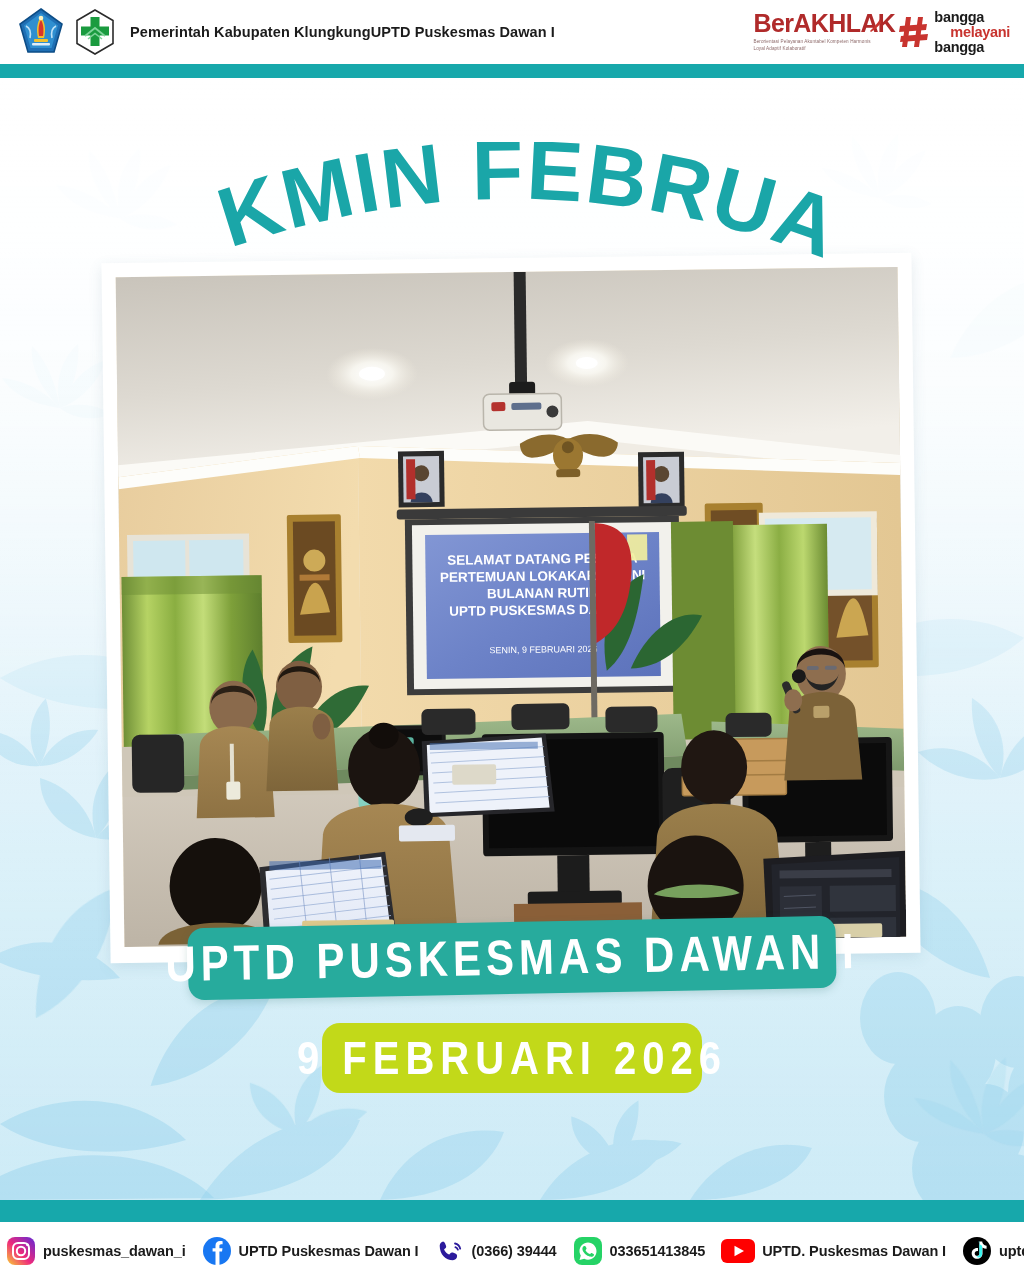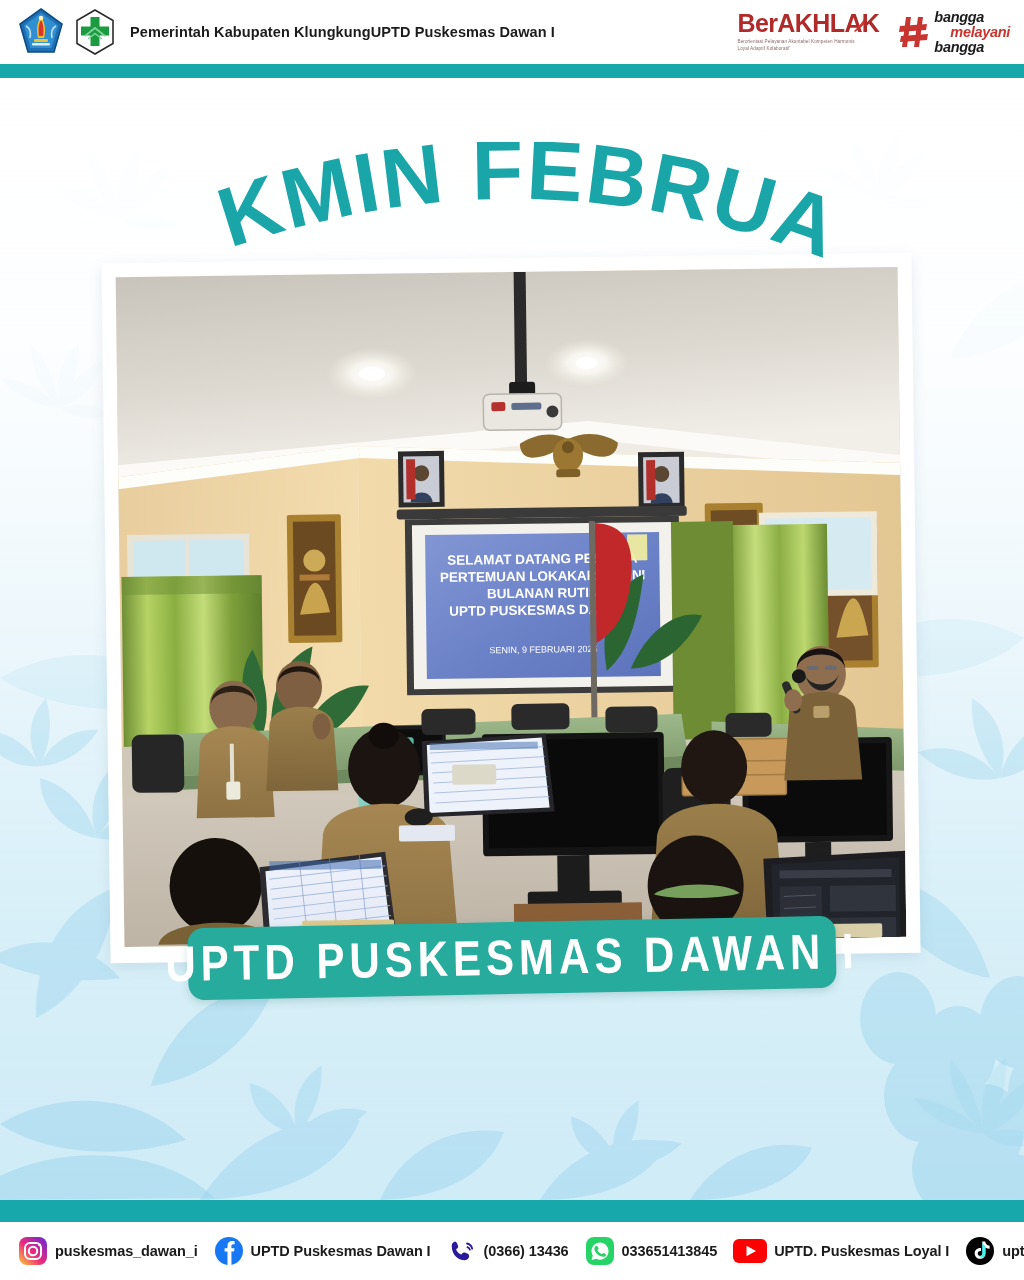--- a/index.html
+++ b/index.html
@@ -38,40 +38,40 @@
     display:flex; flex-direction:row; justify-content:center;
     line-height:1.28;
   }
   .header-titles div {
     font-size:14.5px; font-weight:bold; color:#1b1b1b;
     letter-spacing:.1px; white-space:nowrap;
   }
 
   .header-right {
     position:absolute; right:14px; top:10px;
-    display:flex; align-items:center; gap:20px;
+    display:flex; align-items:center; gap:4px;
   }
   .berakhlak { display:flex; flex-direction:column; align-items:flex-start; }
   .berakhlak-word {
     position:relative;
     font-size:25px; font-weight:bold; color:#b02a2a;
     letter-spacing:-.6px; line-height:1;
     font-family:"Liberation Sans", sans-serif;
   }
   .berakhlak-tick {
     position:absolute; right:-12px; top:-5px;
     width:13px; height:15px;
   }
   .berakhlak-sub {
     margin-top:3px;
     font-size:4.6px; color:#8d6a6a; line-height:1.5;
     letter-spacing:.1px; max-width:124px;
   }
   .bangga {
-    display:flex; align-items:center; gap:5px;font-style:italic;
+    display:flex; align-items:center; gap:5px;
   }
   .bangga-mark { width:30px; height:34px; }
   .bangga-words { line-height:1.02; }
   .bangga-words span {
     display:block; font-size:14.5px; font-weight:bold;
     letter-spacing:-.3px;
   }
   .bw1 { color:#1b1b1b; }
   .bw2 { color:#c8342f;margin-left:16px; }
   .bw3 { color:#1b1b1b; }
@@ -178,21 +178,21 @@
     position:absolute; left:0; top:1200px;
     width:1024px; height:22px;
     background:#17a8ab;
     z-index:40;
   }
   .footer {
     position:absolute; left:0; top:1222px;
     width:1024px; height:58px;
     background:#ffffff;
     display:flex; align-items:center;
-    padding-left:18px;
+    padding-left:6px;
     gap:0px;
     z-index:40;
   }
   .social {
     display:flex; align-items:center; gap:7px;
     margin-right:16px;
     white-space:nowrap;
   }
   .social-label {
     font-size:14.5px; font-weight:bold; color:#1b1b1b;
@@ -626,20 +626,23 @@
 
         <rect x="0" y="0" width="782" height="670" fill="none"></rect>
       </svg>
     </div>
   </div>
 
   <div class="banner">
     <span class="banner-text">UPTD PUSKESMAS DAWAN I</span>
   </div>
 
+  <div class="date-badge">
+    <span class="date-text">9 FEBRUARI 2026</span>
+  </div>
 
   <div class="header">
     <div class="header-left">
 
       <svg class="logo-klungkung" viewBox="0 0 46 48">
         <path d="M23 1 L44 16 L36 44 H10 L2 16 Z" fill="#1f6fb4" stroke="#0d4d86" stroke-width="1.6"></path>
         <path d="M23 5 L40 17.5 L33.5 40 H12.5 L6 17.5 Z" fill="#2f8fd0"></path>
         <path d="M23 9 C27 14 28 22 26 30 H20 C18 22 19 14 23 9 Z" fill="#f2c22e"></path>
         <path d="M23 12 C25.5 16 26 22 25 28 H21 C20 22 20.5 16 23 12 Z" fill="#d9352c"></path>
         <circle cx="23" cy="10" r="2.3" fill="#fff3c4"></circle>
@@ -715,38 +718,38 @@
       </svg>
       <span class="social-label">UPTD Puskesmas Dawan I</span>
     </div>
 
     <div class="social">
       <svg width="30" height="30" viewBox="0 0 30 30">
         <path d="M8.5 5.5c1.2 0 2 .6 2.5 1.8l1 2.4c.4 1 .2 1.8-.6 2.5l-1 .9c-.3.3-.3.6-.1 1 .9 1.8 2.4 3.3 4.2 4.2.4.2.7.2 1-.1l.9-1c.7-.8 1.5-1 2.5-.6l2.4 1c1.2.5 1.8 1.3 1.8 2.5 0 2.3-1.9 4.2-4.2 4.2C11.6 24.3 5.7 18.4 5.7 9.7c0-2.3 1.9-4.2 4.2-4.2z" fill="#2b1a9c" transform="translate(-1,0)"></path>
         <path d="M20 7.5c2.6.6 4.6 2.6 5.2 5.2" stroke="#2b1a9c" stroke-width="1.8" fill="none" stroke-linecap="round"></path>
         <path d="M20.4 11.2c1.2.4 2.1 1.3 2.5 2.5" stroke="#2b1a9c" stroke-width="1.8" fill="none" stroke-linecap="round"></path>
       </svg>
-      <span class="social-label">(0366) 13436</span>
+      <span class="social-label">(0366) 39444</span>
     </div>
 
     <div class="social">
       <svg width="30" height="30" viewBox="0 0 30 30">
         <rect x="1" y="1" width="28" height="28" rx="8" fill="#25d366"></rect>
         <path d="M15 6.5c-4.7 0-8.5 3.8-8.5 8.5 0 1.6.5 3.1 1.3 4.4L6.5 24l4.8-1.2c1.2.6 2.4.9 3.7.9 4.7 0 8.5-3.8 8.5-8.5S19.7 6.5 15 6.5z" fill="#fff"></path>
         <path d="M12.3 10.6c-.2-.5-.4-.5-.6-.5h-.5c-.2 0-.5.1-.8.4-.3.3-1 1-1 2.4s1 2.8 1.2 3c.1.2 2 3.1 4.9 4.2 2.4.9 2.9.7 3.4.7s1.7-.7 1.9-1.3c.2-.7.2-1.2.2-1.3-.1-.1-.3-.2-.5-.3l-1.8-.9c-.3-.1-.5-.2-.7.1l-.7.9c-.1.2-.3.2-.6.1-.3-.1-1.3-.5-2.4-1.5-.9-.8-1.5-1.8-1.7-2.1-.1-.3 0-.4.1-.6l.5-.6c.1-.2.2-.3.3-.5.1-.2 0-.4 0-.5l-.9-2z" fill="#25d366"></path>
       </svg>
       <span class="social-label">033651413845</span>
     </div>
 
     <div class="social">
       <svg width="34" height="24" viewBox="0 0 34 24">
         <rect x="0" y="0" width="34" height="24" rx="6" fill="#ff0000"></rect>
         <path d="M13.5 6.8 23 12l-9.5 5.2z" fill="#ffffff"></path>
       </svg>
-      <span class="social-label">UPTD. Puskesmas Loyal I</span>
+      <span class="social-label">UPTD. Puskesmas Dawan I</span>
     </div>
 
     <div class="social">
       <svg width="30" height="30" viewBox="0 0 30 30">
         <circle cx="15" cy="15" r="14" fill="#000000"></circle>
         <path d="M17.3 5.6h2.9c.2 1.6 1.1 3 2.5 3.7.6.3 1.2.5 1.9.5v3c-1.5 0-2.9-.4-4.1-1.2v5.8c0 3-2.4 5.4-5.4 5.4s-5.4-2.4-5.4-5.4 2.4-5.4 5.4-5.4c.3 0 .6 0 .9.1v3.1c-.3-.1-.6-.2-.9-.2-1.3 0-2.4 1.1-2.4 2.4s1.1 2.4 2.4 2.4 2.4-1.1 2.4-2.4z" fill="#ffffff"></path>
         <path d="M16.6 5.6h.7v12.4c0 1.3-1.1 2.4-2.4 2.4-.4 0-.8-.1-1.1-.3.6.9 1.7 1.5 2.9 1.5 1.9 0 3.4-1.5 3.4-3.4V9.7c-1.9-.6-3.3-2.2-3.5-4.1z" fill="#25f4ee" opacity=".9"></path>
       </svg>
       <span class="social-label">uptd.puskesmasdw1</span>
     </div>

